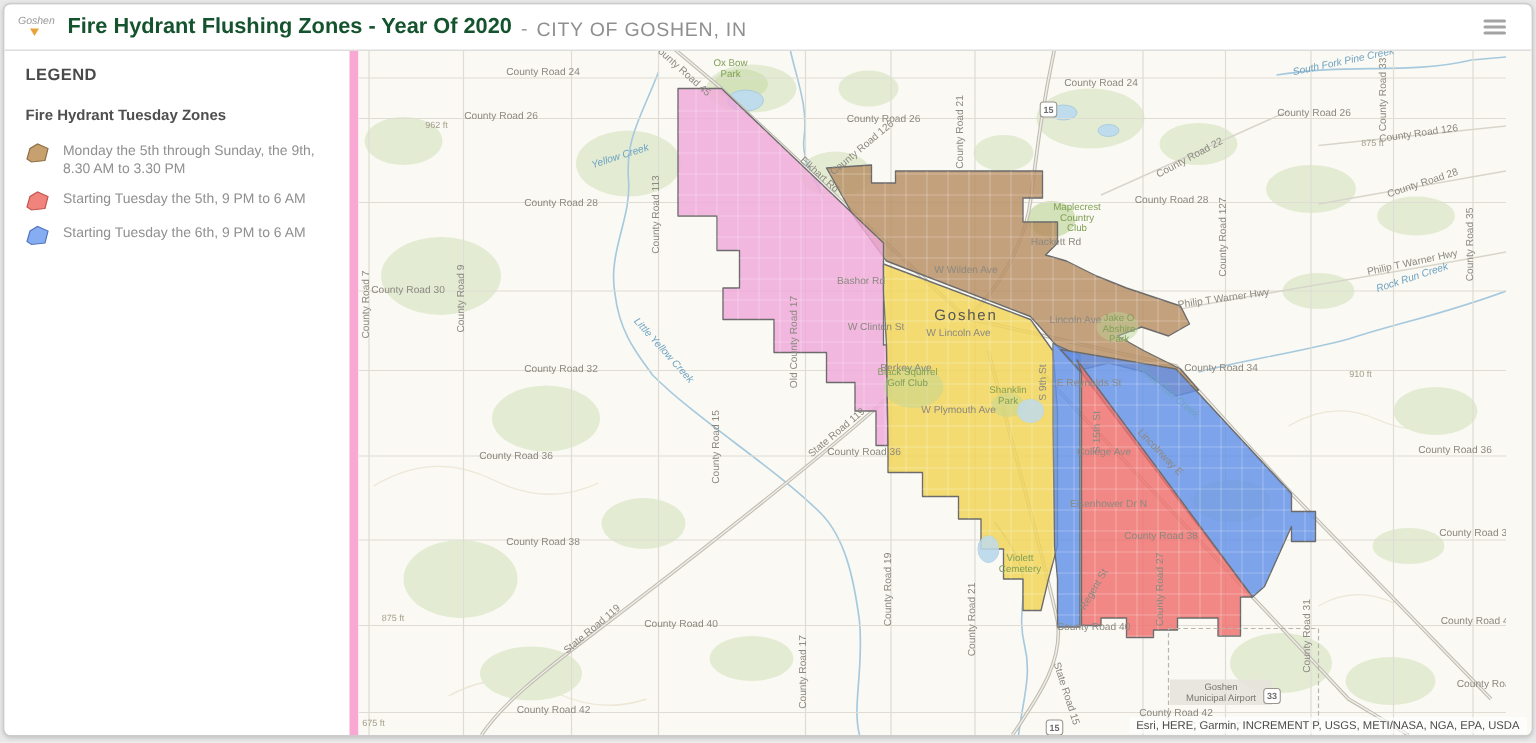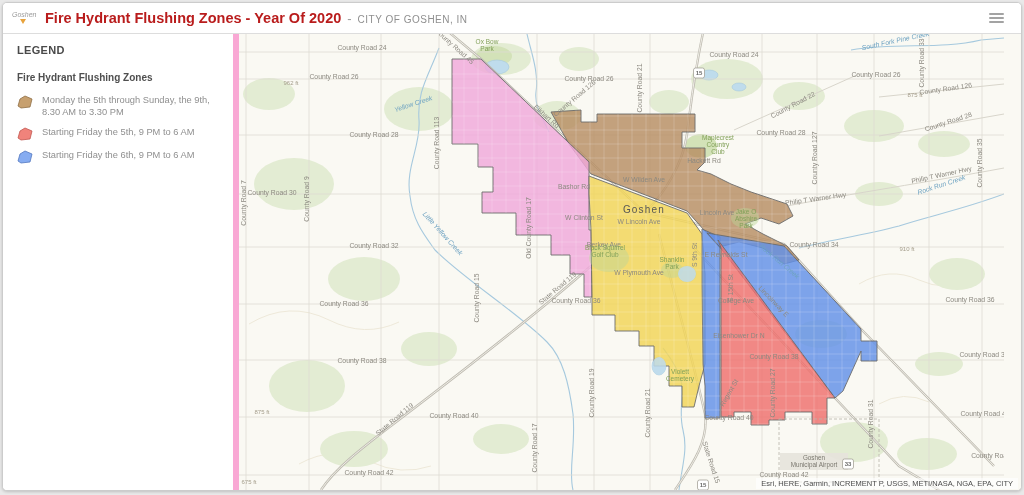--- a/index.html
+++ b/index.html
@@ -1,23 +1,23 @@
 <!DOCTYPE html>
 <html><head>
 <meta charset="utf-8">
 <style>
   html,body{margin:0;padding:0;width:1024px;height:495px;background:#e9e9e9;font-family:"Liberation Sans",sans-serif;overflow:hidden;}
   .app{position:absolute;left:2px;top:2px;width:1018px;height:487px;background:#ffffff;border:1px solid #cccccc;border-radius:5px;overflow:hidden;box-shadow:0 1px 3px rgba(0,0,0,.18);}
   .hdr{height:30px;display:flex;align-items:center;border-bottom:1px solid #dddddd;background:#ffffff;}
   .logo{width:26px;height:18px;margin-left:8px;position:relative;flex:0 0 auto;}
   .logo .word{font-size:7px;color:#9a9a9a;font-style:italic;position:absolute;top:2px;left:1px;}
   .logo .leaf{position:absolute;left:9px;top:10px;width:0;height:0;border-left:3px solid transparent;border-right:3px solid transparent;border-top:5px solid #e8a33d;}
-  .ttl{font-size:14.5px;font-weight:bold;color:#b91c1c;margin-left:8px;white-space:nowrap;}
+  .ttl{font-size:14.5px;font-weight:bold;color:#14532d;margin-left:8px;white-space:nowrap;}
   .dash{font-size:13px;color:#9a9a9a;margin:0 6px;}
-  .org{font-size:10px;color:#8f8f8f;letter-spacing:.5px;white-space:nowrap;padding-top:2px;}
+  .org{font-size:13px;color:#8f8f8f;letter-spacing:.5px;white-space:nowrap;padding-top:2px;}
   .menu{margin-left:auto;margin-right:14px;border:none;background:transparent;padding:3px;cursor:pointer;}
   .menu span{display:block;width:15px;height:2px;background:#a3a3a3;border-radius:1px;margin:2px 0;}
   .content{display:flex;height:456px;}
   .panel{width:236px;flex:0 0 auto;border-right:6px solid #f9a8d4;background:#ffffff;padding:10px 14px;box-sizing:border-box;}
   .panel .ptitle{font-size:11px;font-weight:bold;color:#4a4a4a;letter-spacing:.3px;}
   .panel .ltitle{font-size:10px;font-weight:bold;color:#4f4f4f;margin-top:16px;}
   .lg-items{margin-top:12px;}
   .lg-item{display:flex;align-items:flex-start;margin-bottom:9px;}
   .lg-item svg{flex:0 0 auto;margin-right:8px;margin-top:0px;}
   .lg-label{font-size:9.3px;color:#8f8f8f;line-height:1.25;}
@@ -47,39 +47,39 @@
     <span class="org">CITY OF GOSHEN, IN</span>
     <button class="menu">
       <span></span>
       <span></span>
       <span></span>
     </button>
   </div>
   <div class="content">
     <aside class="panel">
       <div class="ptitle">LEGEND</div>
-      <div class="ltitle">Fire Hydrant Flushing Zones</div>
+      <div class="ltitle">Fire Hydrant Tuesday Zones</div>
       <div class="lg-items" id="lg-items">
           <div class="lg-item">
             <svg width="17" height="14" viewBox="0 0 17 14">
               <polygon points="1,11 3,4 8,1 15,4 13,12 4,13" fill="#C7A06F" stroke="#8F6F45" stroke-width="0.8"></polygon>
             </svg>
             <span class="lg-label">Monday the 5th through Sunday, the 9th, 8.30 AM to 3.30 PM</span>
           </div>
           <div class="lg-item">
             <svg width="17" height="14" viewBox="0 0 17 14">
               <polygon points="1,11 3,4 8,1 15,4 13,12 4,13" fill="#F0837B" stroke="#C2574F" stroke-width="0.8"></polygon>
             </svg>
-            <span class="lg-label">Starting Friday the 5th, 9 PM to 6 AM</span>
+            <span class="lg-label">Starting Tuesday the 5th, 9 PM to 6 AM</span>
           </div>
           <div class="lg-item">
             <svg width="17" height="14" viewBox="0 0 17 14">
               <polygon points="1,11 3,4 8,1 15,4 13,12 4,13" fill="#86ACF1" stroke="#5377BF" stroke-width="0.8"></polygon>
             </svg>
-            <span class="lg-label">Starting Friday the 6th, 9 PM to 6 AM</span>
+            <span class="lg-label">Starting Tuesday the 6th, 9 PM to 6 AM</span>
           </div>
         </div>
     </aside>
     <div class="mapwrap">
       <svg id="map-svg" width="765" height="456" viewBox="0 0 765 456">
           <rect x="0" y="0" width="765" height="456" fill="#FAF9F3"></rect>
           <path d="M10,290 q40,-24 80,-4 q36,18 70,2" stroke="#ECE7D6" fill="none" stroke-width="0.9"></path>
           <path d="M620,250 q30,-18 60,-4 q26,12 52,0" stroke="#ECE7D6" fill="none" stroke-width="0.9"></path>
           <path d="M60,430 q36,-20 72,-2 q30,14 60,4" stroke="#ECE7D6" fill="none" stroke-width="0.9"></path>
           <path d="M640,370 q24,-14 50,-2" stroke="#ECE7D6" fill="none" stroke-width="0.9"></path>
@@ -324,16 +324,16 @@
           </g>
           <g>
             <rect x="458.5" y="446" width="11" height="10" rx="2" fill="#ffffff" stroke="#9A968C" stroke-width="0.7"></rect>
             <text x="464" y="453.2" class="sh">15</text>
           </g>
           <g>
             <rect x="603.5" y="425" width="11" height="10" rx="2" fill="#ffffff" stroke="#9A968C" stroke-width="0.7"></rect>
             <text x="609" y="432.2" class="sh">33</text>
           </g>
         </svg>
-      <div class="attr">Esri, HERE, Garmin, INCREMENT P, USGS, METI/NASA, NGA, EPA, CITY</div>
+      <div class="attr">Esri, HERE, Garmin, INCREMENT P, USGS, METI/NASA, NGA, EPA, USDA</div>
     </div>
   </div>
 </div>
 
 </body></html>

